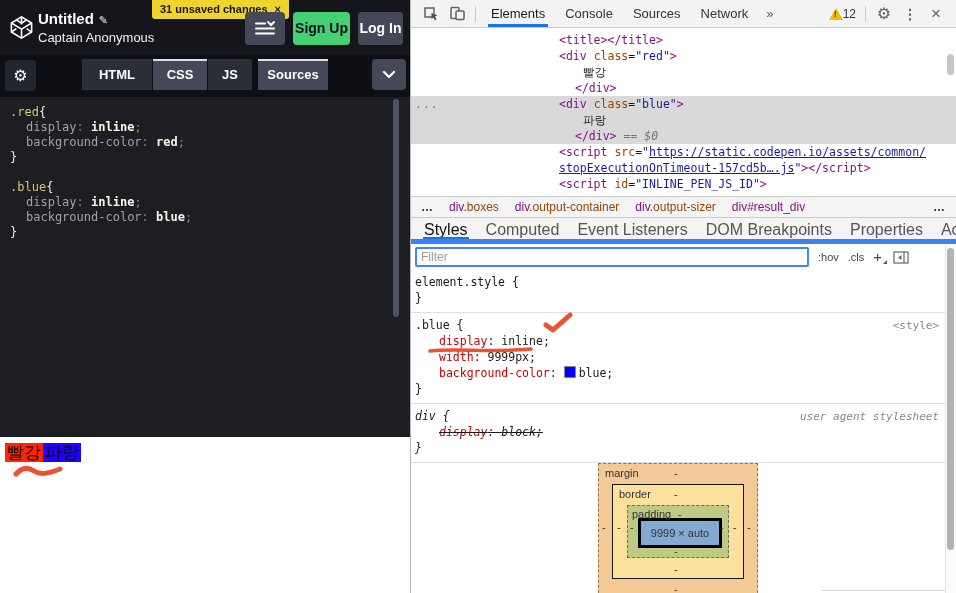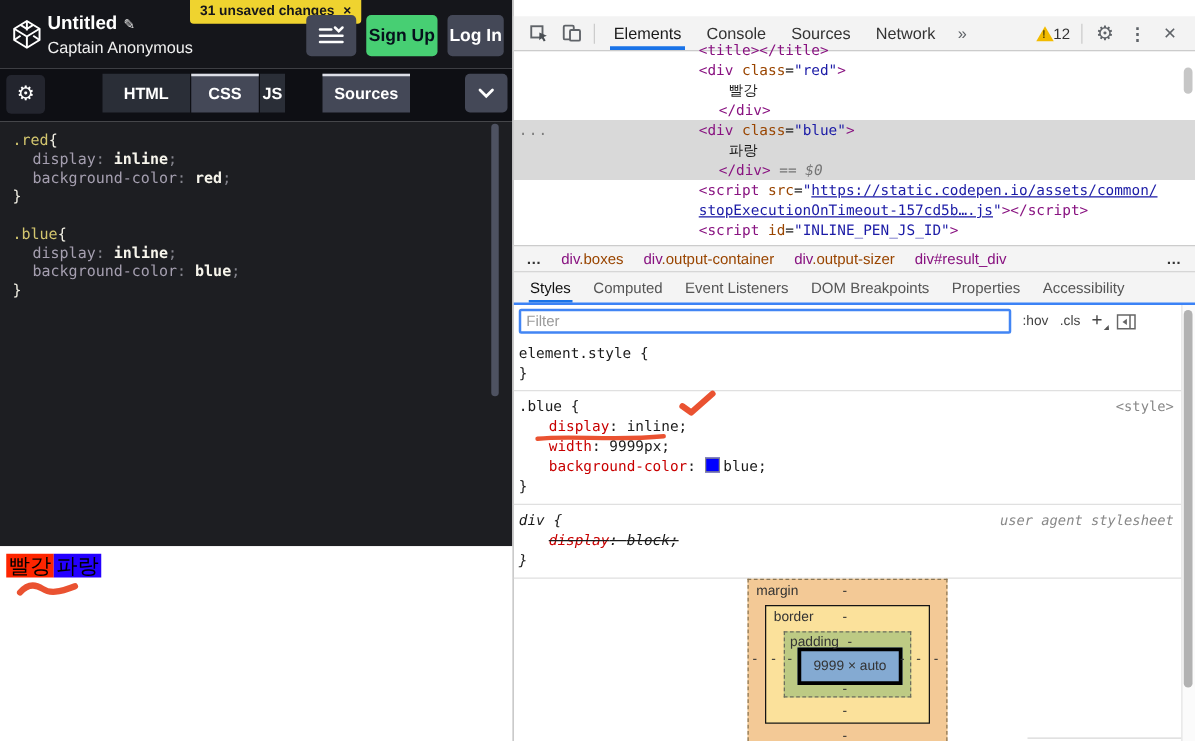--- a/index.html
+++ b/index.html
@@ -20,42 +20,42 @@
            line-height:33px;text-align:center;cursor:pointer;box-sizing:border-box}
   .layout-btn{left:245px;width:40px;background:#444857;display:flex;align-items:center;justify-content:center}
   .signup-btn{left:293px;width:57px;background:#47cf73;color:#06101c}
   .login-btn{left:358px;width:45px;background:#444857;color:#fff}
   .cp-tabbar{position:absolute;left:0;top:55px;width:410px;height:42px;background:#0e0f14}
   .gear-btn{position:absolute;left:5px;top:5px;width:31px;height:31px;background:#23252e;border-radius:4px;
             color:#fff;font-size:16px;text-align:center;line-height:31px}
   .cp-tab{position:absolute;top:4px;height:31px;line-height:31px;text-align:center;color:#fff;
           font-weight:bold;font-size:13px;background:#2a2e37;box-sizing:border-box}
   .cp-tab.active{background:#444857;border-top:2px solid #dcdee6;line-height:28px}
-  .tab-html{left:82px;width:70px}.tab-css{left:153px;width:54px}.tab-js{left:208px;width:20px}.tab-result{left:258px;width:70px}
+  .tab-html{left:82px;width:70px}.tab-css{left:153px;width:54px}.tab-js{left:208px;width:44px}.tab-result{left:258px;width:70px}
   .chev-btn{position:absolute;left:372px;top:4px;width:34px;height:31px;background:#444857;border-radius:4px;
             display:flex;align-items:center;justify-content:center}
   .cp-editor{position:absolute;left:0;top:97px;width:410px;height:340px;background:#1d1e22;
              font-family:"DejaVu Sans Mono",monospace;font-size:12px;line-height:15px;
              padding:8px 0 0 10px;box-sizing:border-box;color:#f6f4ec}
   .cl{white-space:pre;height:15px}
   .cl.ind{padding-left:16px}
   .blankline{height:15px}
   .tk-sel{color:#d3c66f}.tk-brace{color:#efede2}.tk-prop{color:#a59fb0}
   .tk-pun{color:#84848d}.tk-val{color:#f7f5ec;font-weight:bold}.tk-num{color:#cf7d2e}
   .ed-scroll{position:absolute;left:393px;top:99px;width:6px;height:218px;background:#4e5261;border-radius:3px}
   .cp-result{position:absolute;left:0;top:437px;width:410px;height:156px;background:#fff;
              padding:4px 0 0 5px;box-sizing:border-box;font-size:17px;color:#000}
   .sp-red{background:#fe2500;padding:0 2px}
   .sp-blue{background:#2400ff;padding:0 2px}
   .result-squiggle{position:absolute;left:13px;top:26px}
   .anno{stroke:#e8431f;stroke-width:5;fill:none;stroke-linecap:round;stroke-linejoin:round;opacity:.92}
   
   .dt{position:absolute;left:410px;top:0;width:546px;height:593px;background:#fff;
       border-left:1px solid #b9b9b9;box-sizing:border-box;color:#333}
-  .dt-toolbar{position:absolute;left:0;top:13px;right:0;height:28px;background:#f3f3f3;
+  .dt-toolbar{position:absolute;left:0;top:0;right:0;height:28px;background:#f3f3f3;
               border-bottom:1px solid #ccc;display:flex;align-items:center;padding:0 7px;box-sizing:border-box}
   .ticon{width:26px;height:22px;display:flex;align-items:center;justify-content:center;color:#5f6368}
   .vsep{width:1px;height:16px;background:#ccc;margin:0 5px}
   .dtab{padding:0 10px;font-size:13px;color:#333;height:27px;line-height:27px;position:relative;white-space:nowrap}
   .dtab.active{color:#1a1a1a}
   .dtab.active::after{content:"";position:absolute;left:7px;right:7px;bottom:0;height:3px;background:#1a73e8}
   .more-tabs{color:#5f6368;font-size:13px;padding:0 8px}
   .tspacer{flex:1}
   .warn{display:flex;align-items:center;gap:0;font-size:12px;color:#333;padding:0 4px}
   .warn-tri{width:0;height:0;border-left:7px solid transparent;border-right:7px solid transparent;
@@ -76,22 +76,22 @@
   
   .crumbs{position:absolute;left:0;top:196px;right:0;height:22px;background:#f4f4f4;border-top:1px solid #ccc;
           border-bottom:1px solid #ccc;display:flex;align-items:center;font-size:12px;box-sizing:border-box;
           overflow:hidden;padding:0 3px}
   .crumb{padding:0 8px;white-space:nowrap;height:100%;line-height:20px}
   .crumb.hl{background:#e0e0e0}
   .crumb-more{color:#333;font-weight:bold;padding:0 7px;letter-spacing:1px}
   .crumb-more.right{margin-left:auto}
   .cr-tag{color:#881280}.cr-rest{color:#994500}.cr-id{color:#881280}
   
-  .stabs{position:absolute;left:0;top:218px;right:0;height:26px;background:#f4f4f4;border-bottom:2px solid #3b82f6;
-         display:flex;align-items:center;font-size:12px;color:#555;padding-left:4px;box-sizing:border-box}
+  .stabs{position:absolute;left:0;top:218px;right:0;height:26px;background:#f4f4f4;border-bottom:5px solid #3b82f6;
+         display:flex;align-items:center;font-size:16px;color:#555;padding-left:4px;box-sizing:border-box}
   .stab{padding:0 9px;height:100%;line-height:24px;position:relative;white-space:nowrap}
   .stab.active{color:#111}
   .stab.active::after{content:"";position:absolute;left:8px;right:8px;bottom:0;height:2px;background:#1a73e8}
   
   .filterbar{position:absolute;left:0;top:244px;right:11px;height:26px;display:flex;align-items:center;
              padding:0 4px;box-sizing:border-box;gap:9px}
   .filter-input{width:382px;height:16px;border:2px solid #4285f4;border-radius:2px;font-size:12px;
                 font-family:"Liberation Sans",sans-serif;padding:0 4px;outline:none;color:#333}
   .filter-input::placeholder{color:#9a9a9a}
   .fc{font-size:11px;color:#444}

